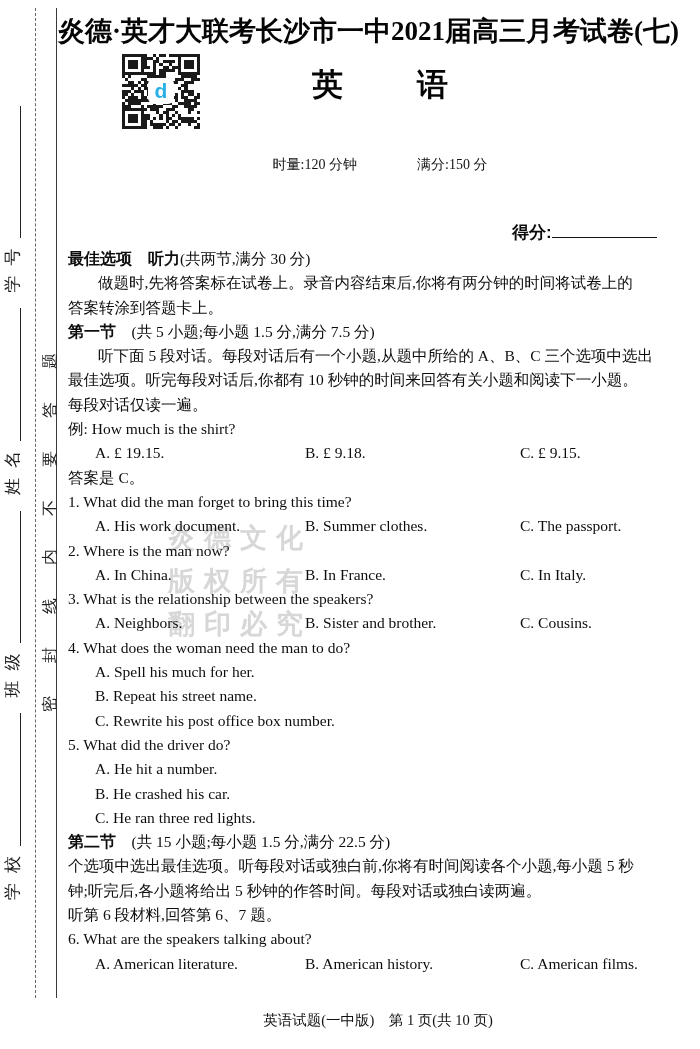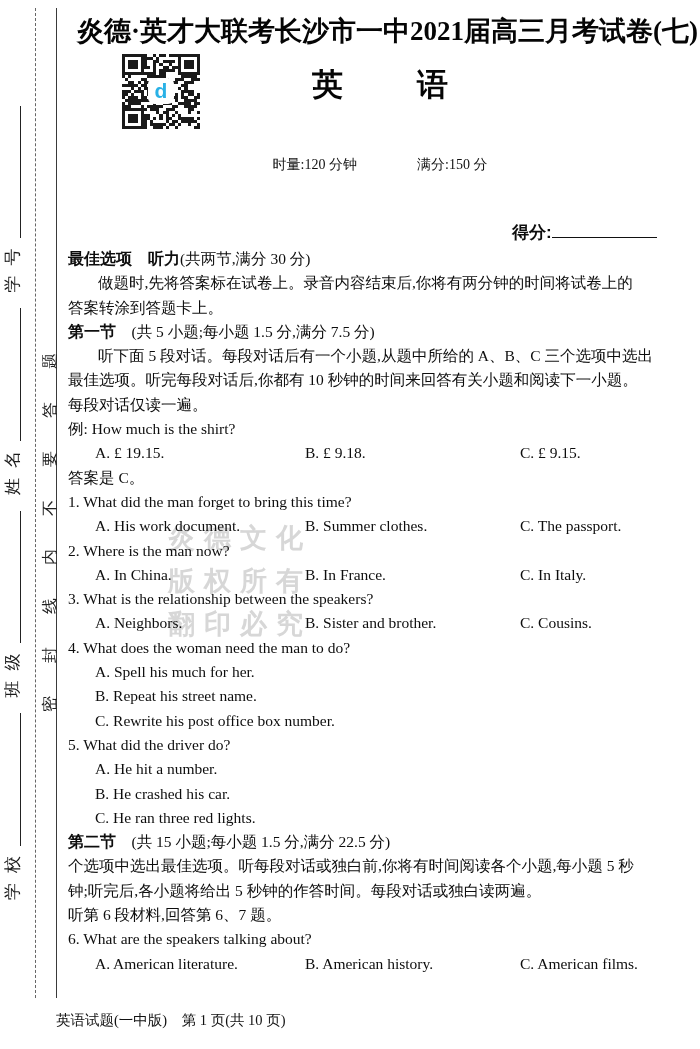--- a/index.html
+++ b/index.html
@@ -25,21 +25,21 @@
   
   .seal-strip {
     position:absolute; left:40px; top:712px; width:400px; height:17px;
     transform:rotate(-90deg); transform-origin:0 0;
     font-size:16px; letter-spacing:33px; white-space:nowrap; color:#222;
     font-family:"Liberation Sans", sans-serif;
   }
 
   
   .title {
-    position:absolute; left:58px; top:13px; width:640px; text-align:right;
+    position:absolute; left:58px; top:13px; width:640px; text-align:left;
     font-size:27px; font-weight:bold; white-space:nowrap; color:#050505;
   }
   .qr-wrap { position:absolute; left:122px; top:54px; width:78px; height:75px; }
   .qr-logo {
     position:absolute; left:26px; top:24px; width:26px; height:26px;
     background:#fff; border-radius:6px; display:flex; align-items:center; justify-content:center;
     font-family:"Liberation Sans", sans-serif; font-weight:bold; font-size:21px;
   }
   .subject {
     position:absolute; left:68px; top:64px; width:624px;
@@ -67,21 +67,21 @@
   .bl { white-space:nowrap; }
   .indent { text-indent:30px; }
   .opt1 { padding-left:27px; }
   .row { display:flex; }
   .cA { width:237px; padding-left:27px; box-sizing:border-box; }
   .cB { width:215px; }
   .cC { flex:1; }
   .hb { font-weight:bold; font-family:"Liberation Sans", sans-serif; font-size:16px; }
   .hn { font-size:15.5px; }
 
-  .footer { position:absolute; left:56px; right:0; top:1011px; text-align:left;
+  .footer { position:absolute; left:56px; right:0; top:1011px; text-align:center;
     font-size:14.5px; color:#111; }
 </style>
 </head>
 <body>
 
 <div id="page">
 
   <div class="vline-dashed"></div>
   <div class="vline-solid"></div>
 

